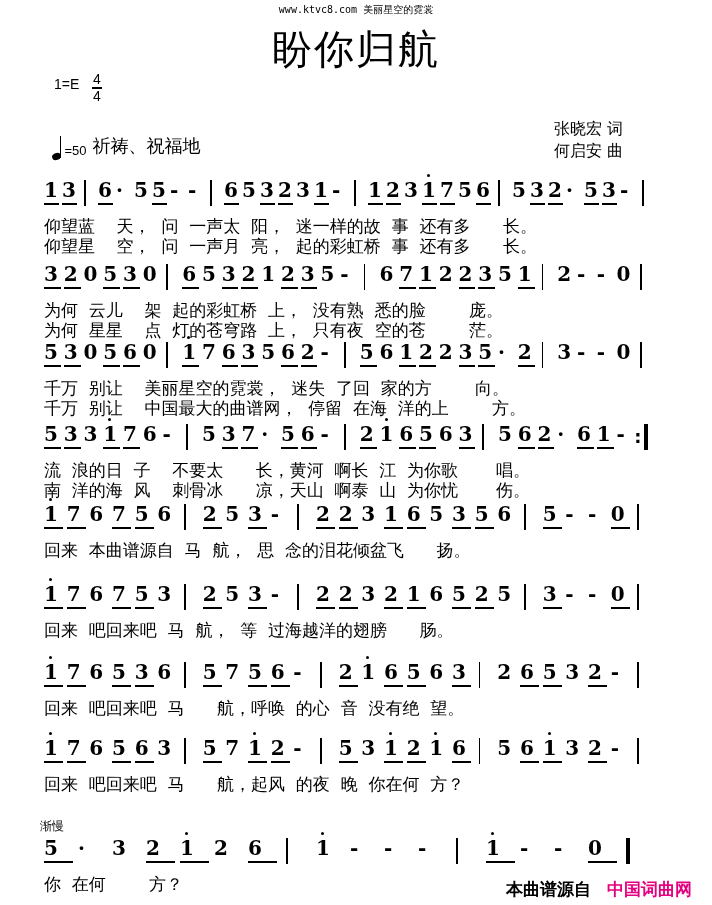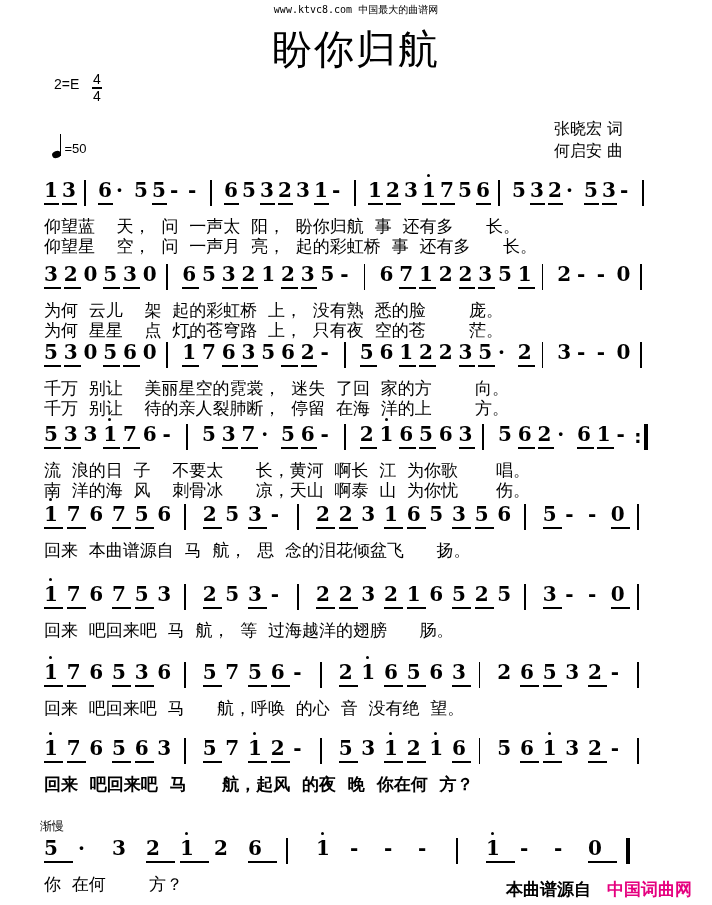--- a/index.html
+++ b/index.html
@@ -25,34 +25,35 @@
   .dot-hi{position:absolute;width:3px;height:3px;background:#000;border-radius:50%;}
   .lyr{position:absolute;left:0;font-size:17px;line-height:20px;white-space:pre;font-family:"DejaVu Sans",sans-serif;}
   .rep{position:absolute;top:4px;font-size:18px;font-weight:bold;}
   .tempo-change{top:818px;left:40px;font-size:12px;}
   .source{top:878px;left:506px;font-size:17px;font-weight:bold;}
   .source .brand{margin-left:16px;}
 </style>
 </head>
 <body>
 
-<div class="abs site">www.ktvc8.com 中国最大的曲谱网</div>
+<div class="abs site">www.ktvc8.com 美丽星空的霓裳</div>
 <h1 class="abs title" style="margin:0;">盼你归航</h1>
 
-<div class="abs key">2=E</div>
+<div class="abs key">1=E</div>
 <div class="abs timesig">
   <span>4</span>
   <span class="line"></span>
   <span>4</span>
 </div>
 
 <div class="abs tempo">
   <span class="note-head"></span>
   <span class="stem"></span>
   <span class="bpm">=50</span>
+  <span class="expr">祈祷、祝福地</span>
 </div>
 
 <div class="abs credits">
   <div><span>张晓宏</span> <span>词</span></div>
   <div><span>何启安</span> <span>曲</span></div>
 </div>
 
 <div id="score">
     <div class="staff" style="top: 178px;">
       <div class="notes">
@@ -102,21 +103,21 @@
         <span class="tok" style="left: 504px;">2</span>
         <span class="ul" style="left: 504px; top: 25px; width: 15.3px;"></span>
         <span class="tok" style="left: 522px;">·</span>
         <span class="tok" style="left: 540px;">5</span>
         <span class="ul" style="left: 540px; top: 25px; width: 15.3px;"></span>
         <span class="tok" style="left: 558px;">3</span>
         <span class="ul" style="left: 558px; top: 25px; width: 15.3px;"></span>
         <span class="tok" style="left: 576px; font-family: &quot;DejaVu Sans&quot;, sans-serif;">-</span>
         <span class="bar" style="left: 598px;"></span>
       </div>
-      <div class="lyr" style="top: 38px;">仰望蓝    天，  问  一声太  阳，  盼你归航  事  还有多      长。</div>
+      <div class="lyr" style="top: 38px;">仰望蓝    天，  问  一声太  阳，  迷一样的故  事  还有多      长。</div>
       <div class="lyr" style="top: 58px;">仰望星    空，  问  一声月  亮，  起的彩虹桥  事  还有多      长。</div>
     </div>
     <div class="staff" style="top: 262px;">
       <div class="notes">
         <span class="tok" style="left: 0px;">3</span>
         <span class="ul" style="left: 0px; top: 25px; width: 16.7806px;"></span>
         <span class="tok" style="left: 19.7419px;">2</span>
         <span class="ul" style="left: 19.7419px; top: 25px; width: 16.7806px;"></span>
         <span class="tok" style="left: 39.4839px;">0</span>
         <span class="tok" style="left: 59.2258px;">5</span>
@@ -207,21 +208,21 @@
         <span class="tok" style="left: 473.806px;">2</span>
         <span class="ul" style="left: 473.806px; top: 25px; width: 16.7806px;"></span>
         <span class="bar" style="left: 497.548px;"></span>
         <span class="tok" style="left: 513.29px;">3</span>
         <span class="tok" style="left: 533.032px; font-family: &quot;DejaVu Sans&quot;, sans-serif;">-</span>
         <span class="tok" style="left: 552.774px; font-family: &quot;DejaVu Sans&quot;, sans-serif;">-</span>
         <span class="tok" style="left: 572.516px;">0</span>
         <span class="bar" style="left: 596.258px;"></span>
       </div>
       <div class="lyr" style="top: 38px;">千万  别让    美丽星空的霓裳，  迷失  了回  家的方        向。</div>
-      <div class="lyr" style="top: 58px;">千万  别让    待的亲人裂肺断，  停留  在海  洋的上        方。</div>
+      <div class="lyr" style="top: 58px;">千万  别让    中国最大的曲谱网，  停留  在海  洋的上        方。</div>
     </div>
     <div class="staff" style="top: 422px;">
       <div class="notes">
         <span class="tok" style="left: 0px;">5</span>
         <span class="ul" style="left: 0px; top: 25px; width: 16.7806px;"></span>
         <span class="tok" style="left: 19.7419px;">3</span>
         <span class="ul" style="left: 19.7419px; top: 25px; width: 16.7806px;"></span>
         <span class="tok" style="left: 39.4839px;">3</span>
         <span class="tok" style="left: 59.2258px;">1</span>
         <span class="dot-hi" style="left: 64.2258px; top: -4px;"></span>
@@ -456,21 +457,21 @@
         <span class="ul" style="left: 476px; top: 25px; width: 19.2667px;"></span>
         <span class="tok" style="left: 498.667px;">1</span>
         <span class="dot-hi" style="left: 503.667px; top: -4px;"></span>
         <span class="ul" style="left: 498.667px; top: 25px; width: 19.2667px;"></span>
         <span class="tok" style="left: 521.333px;">3</span>
         <span class="tok" style="left: 544px;">2</span>
         <span class="ul" style="left: 544px; top: 25px; width: 19.2667px;"></span>
         <span class="tok" style="left: 566.667px; font-family: &quot;DejaVu Sans&quot;, sans-serif;">-</span>
         <span class="bar" style="left: 593.333px;"></span>
       </div>
-      <div class="lyr" style="top: 38px; font-weight: bold;">回来  吧回来吧  马      航，起风  的夜  晚  你在何  方？</div>
+      <div class="lyr" style="top: 38px;">回来  吧回来吧  马      航，起风  的夜  晚  你在何  方？</div>
     </div>
     <div class="staff" style="top: 836px;">
       <div class="notes">
         <span class="tok" style="left: 0px;">5</span>
         <span class="ul" style="left: 0px; top: 25px; width: 28.9px;"></span>
         <span class="tok" style="left: 34px;">·</span>
         <span class="tok" style="left: 68px;">3</span>
         <span class="tok" style="left: 102px;">2</span>
         <span class="ul" style="left: 102px; top: 25px; width: 28.9px;"></span>
         <span class="tok" style="left: 136px;">1</span>

